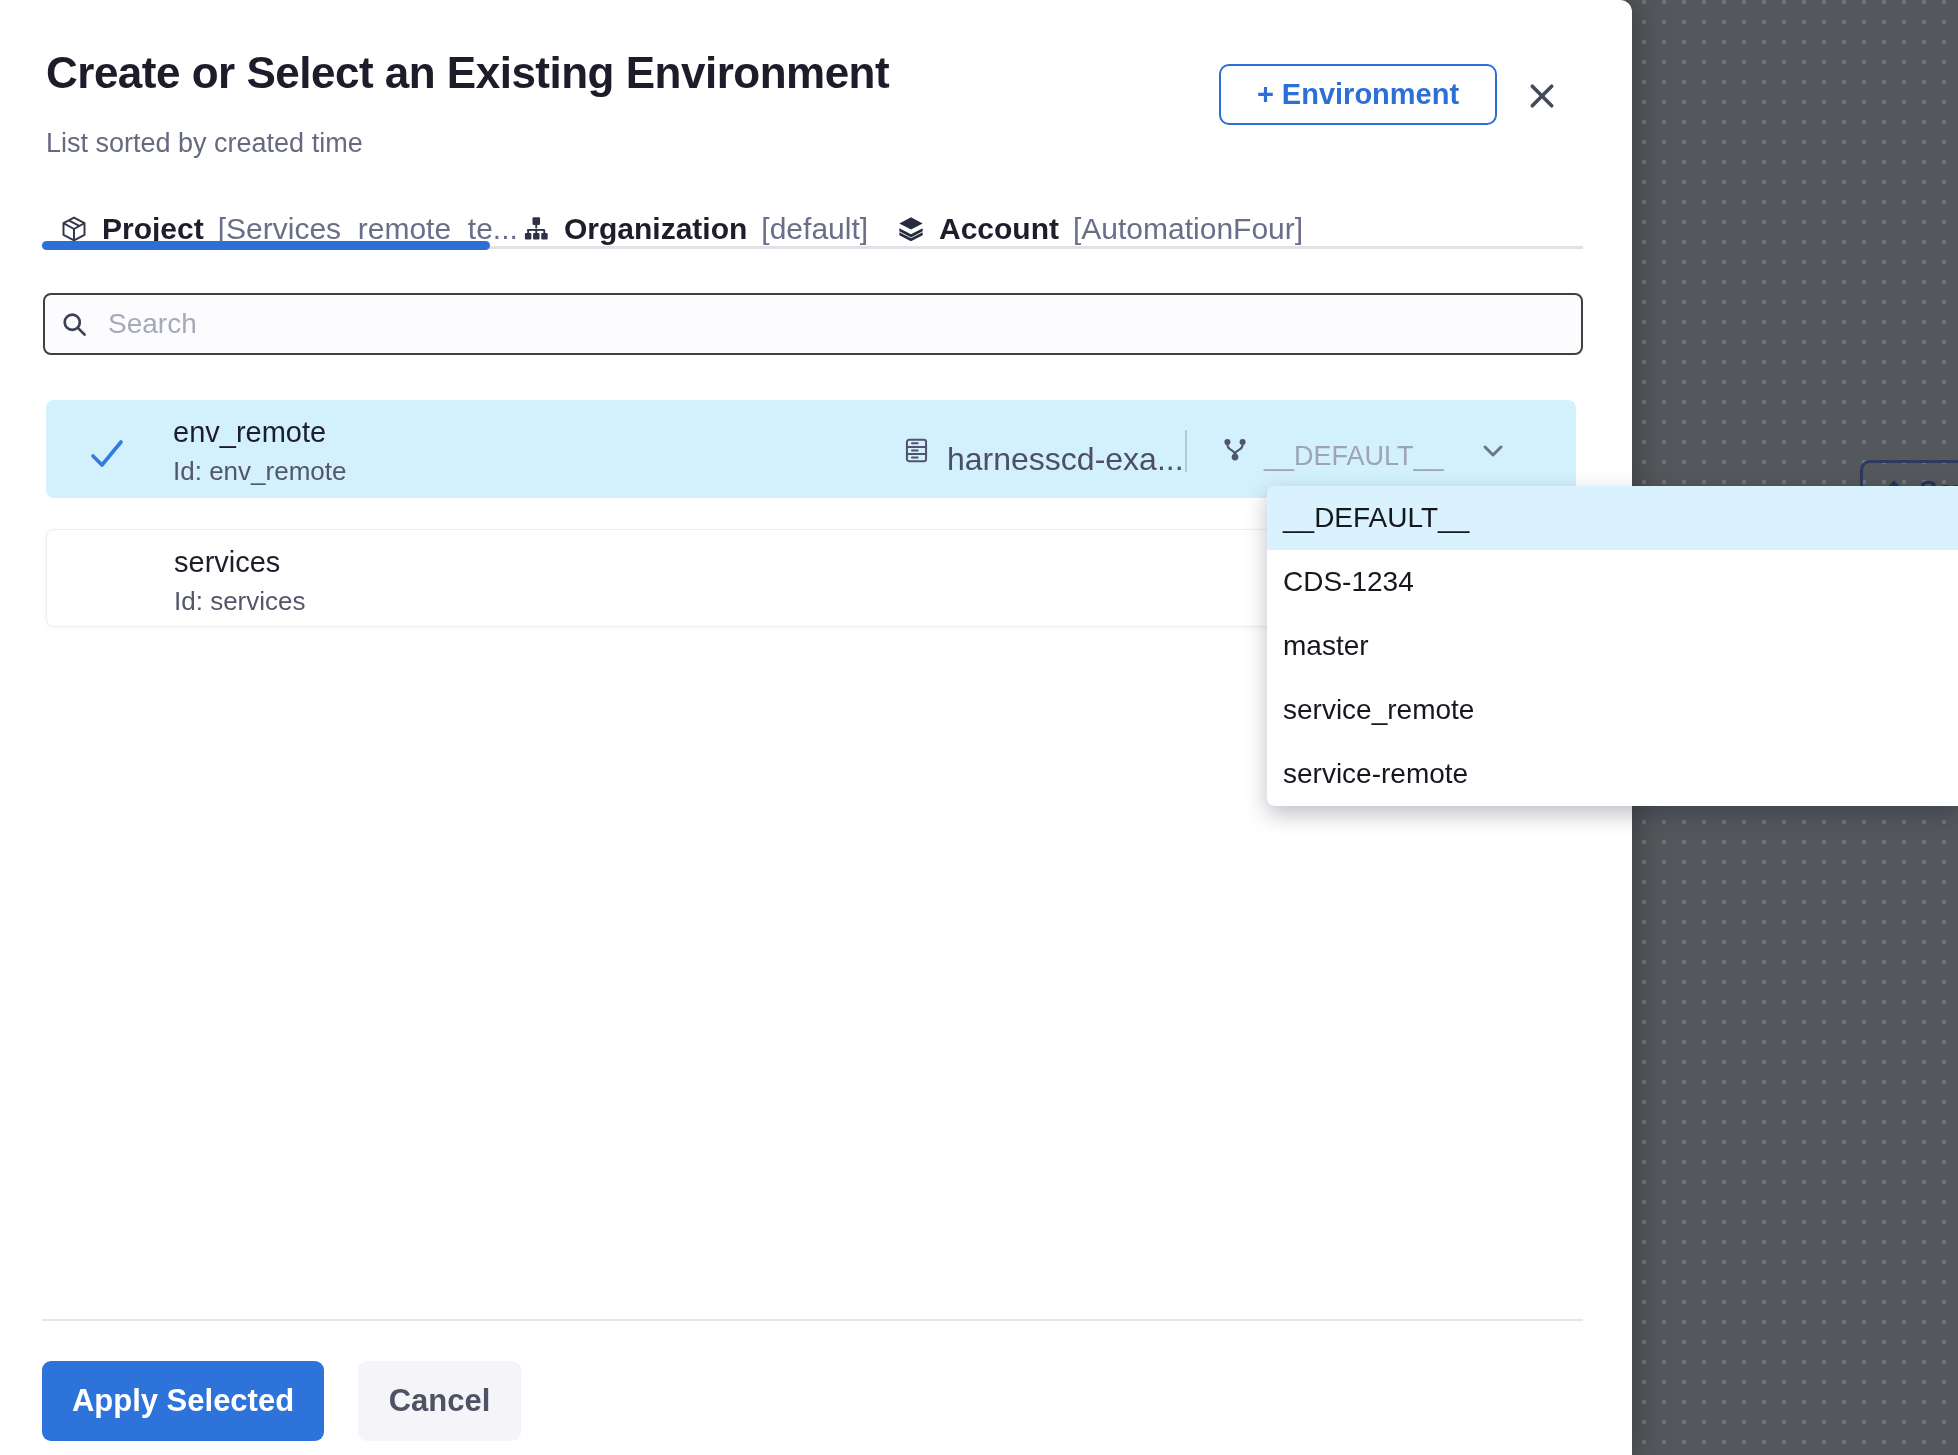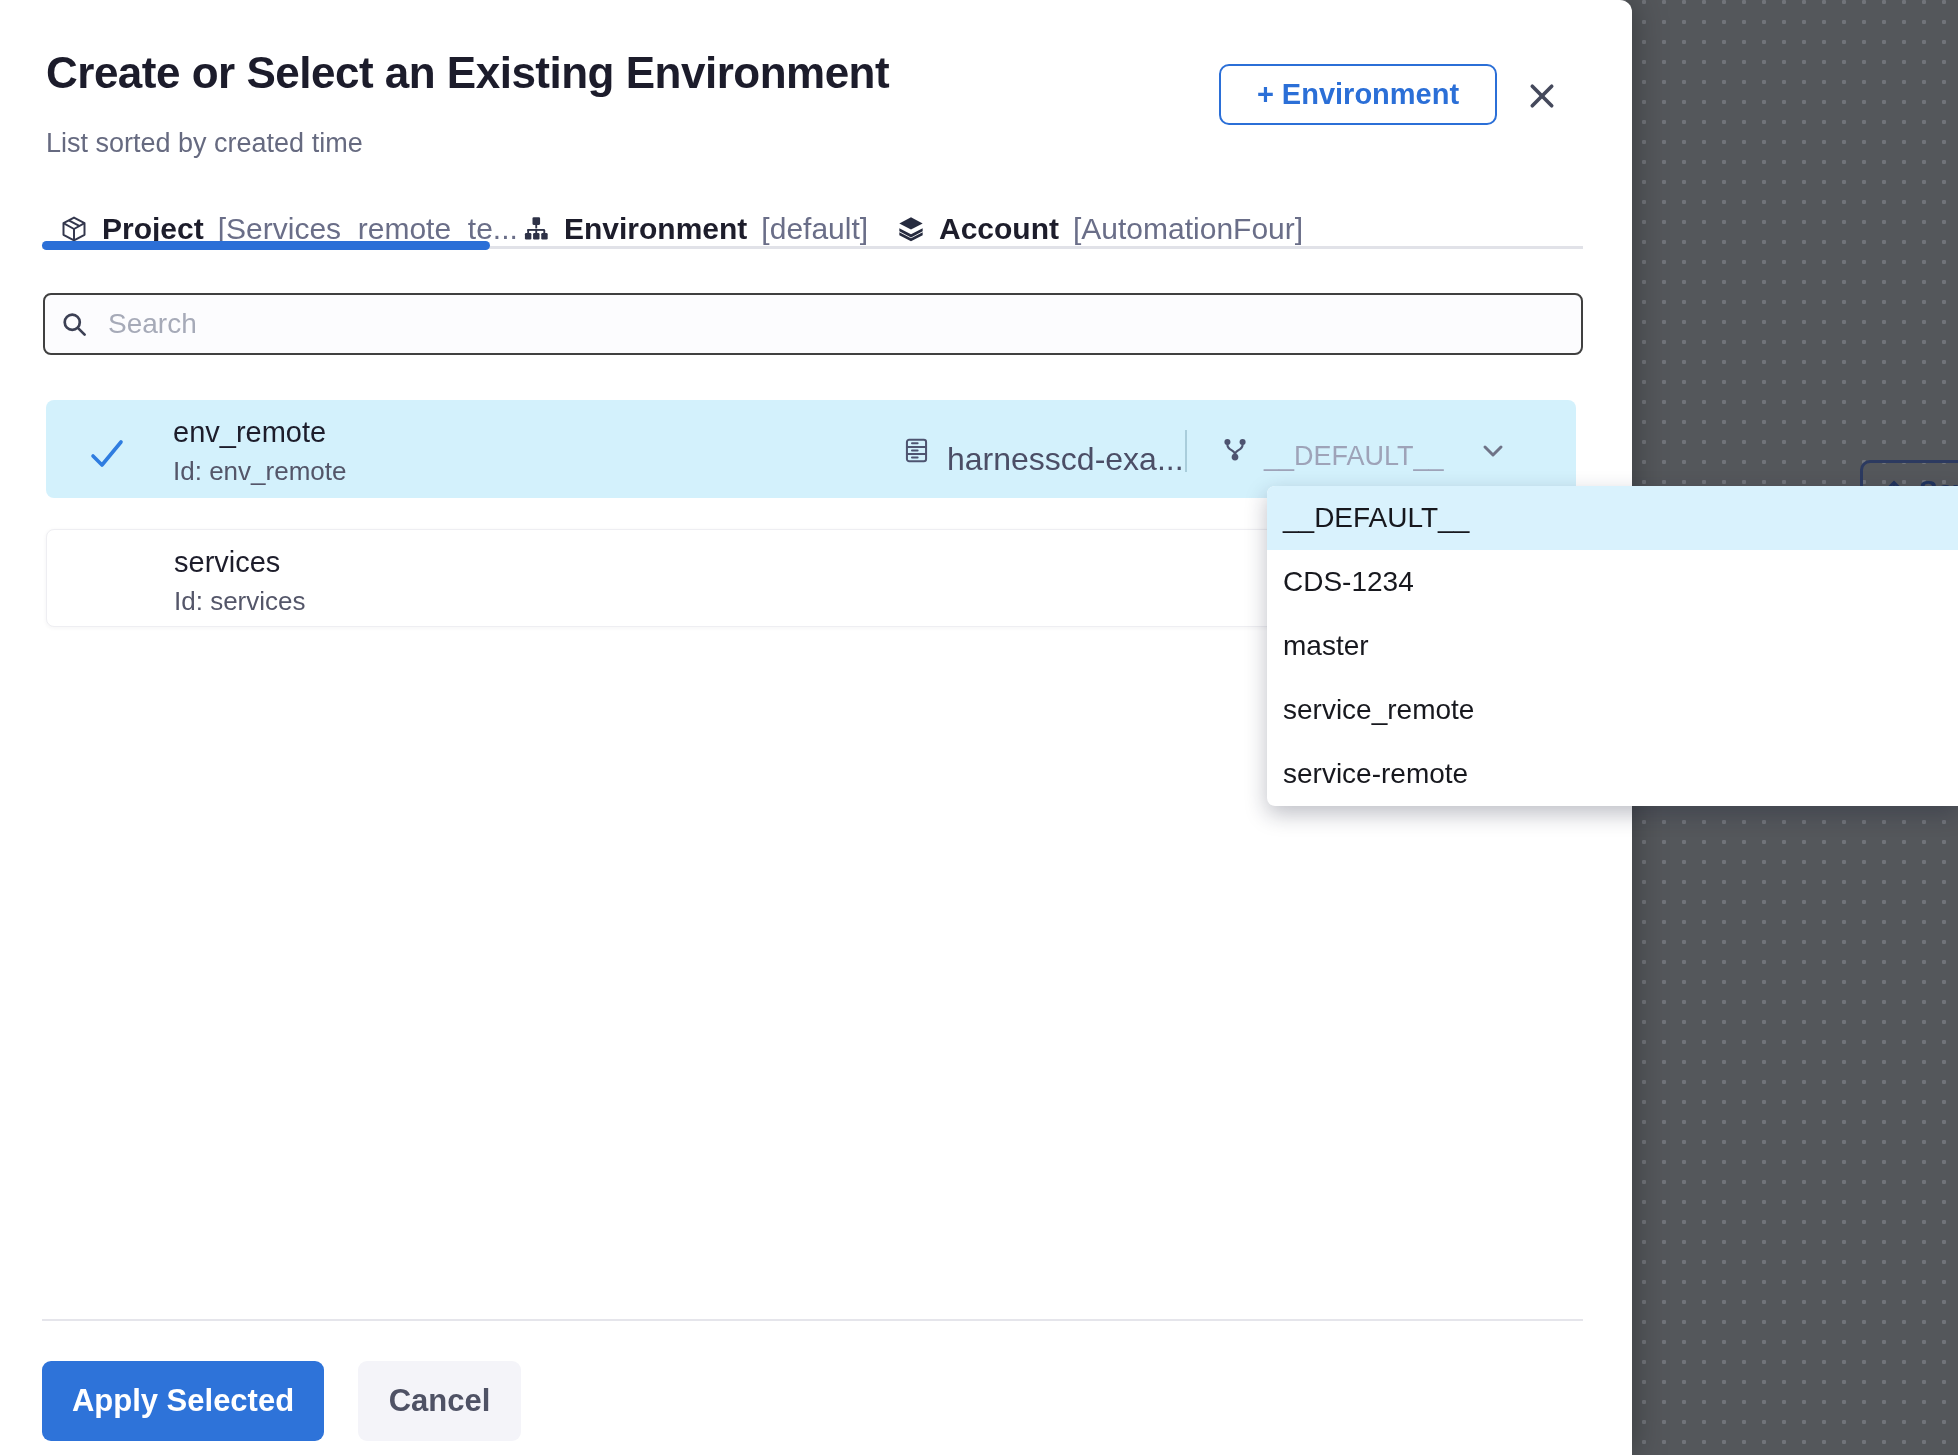--- a/index.html
+++ b/index.html
@@ -125,21 +125,21 @@
         <svg width="28" height="28" viewBox="0 0 24 24" fill="#2e3247">
           <rect x="9" y="2" width="6.5" height="6.5" rx="1"></rect>
           <rect x="2.5" y="15.5" width="5.5" height="5.5" rx="1"></rect>
           <rect x="9.5" y="15.5" width="5.5" height="5.5" rx="1"></rect>
           <rect x="16.5" y="15.5" width="5.5" height="5.5" rx="1"></rect>
           <path d="M11.4 8.5 h1.6 v3 h-1.6 z"></path>
           <path d="M4.5 12 h15 v1.6 h-15 z"></path>
           <path d="M4.5 12.8 h1.6 v3 h-1.6 z M11.4 12.8 h1.6 v3 h-1.6 z M18.3 12.8 h1.6 v3 h-1.6 z"></path>
         </svg>
       </span>
-      <span class="t-label">Environment</span>
+      <span class="t-label">Organization</span>
       <span class="t-scope">[default]</span>
     </div>
 
     <div class="tab tab-3">
       <span>
         <svg width="28" height="28" viewBox="0 0 24 24" fill="#262b3f">
           <path d="M12 2 L22 7.2 L12 12.4 L2 7.2 Z"></path>
           <path d="M2 11.4 L12 16.6 L22 11.4 L22 14 L12 19.2 L2 14 Z"></path>
           <path d="M2 16.4 L12 21.6 L22 16.4 L22 19 L12 24.2 L2 19 Z" transform="translate(0,-1.6)"></path>
         </svg>

